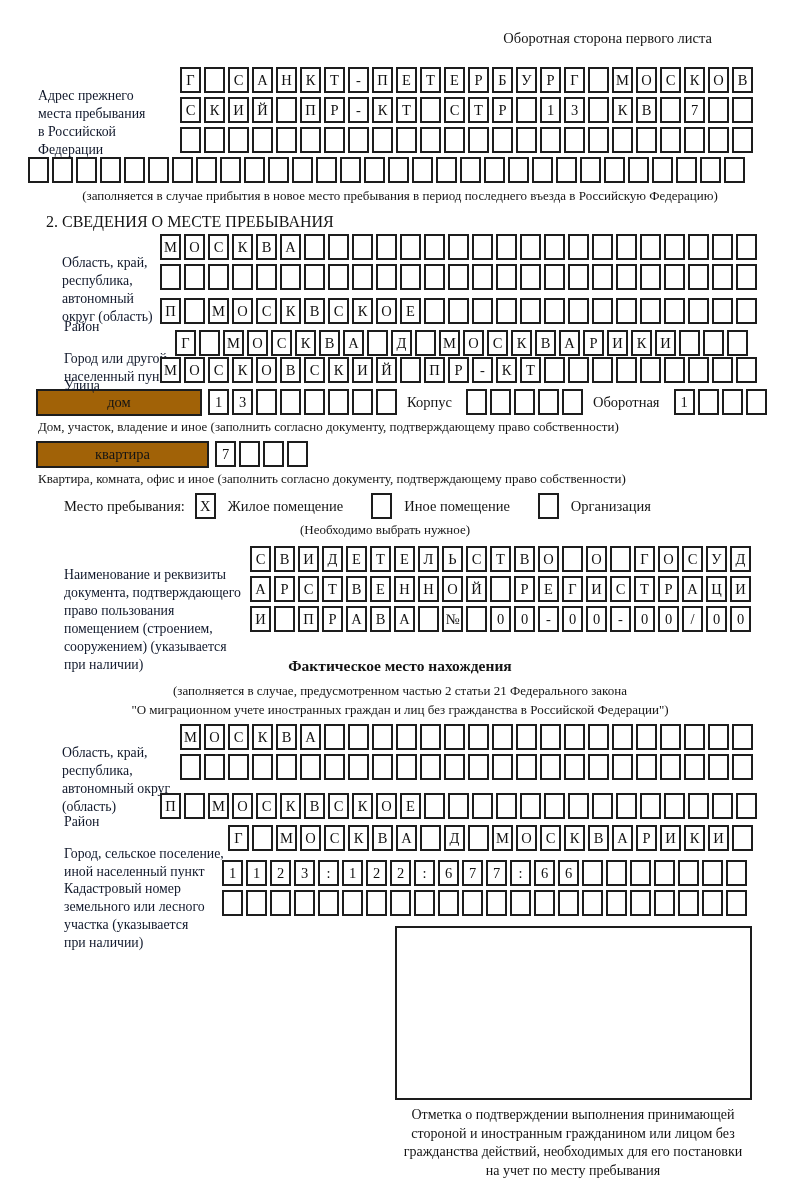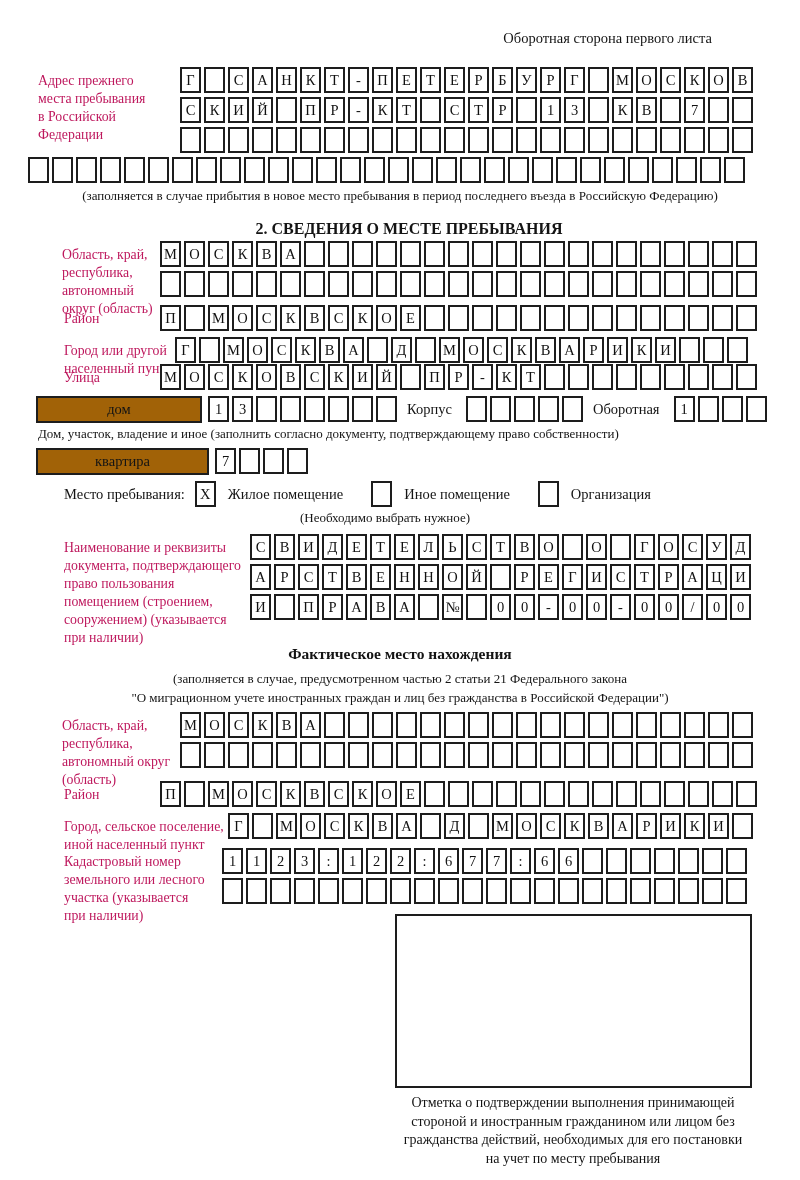--- a/index.html
+++ b/index.html
@@ -21,33 +21,33 @@
     display:inline-flex; align-items:center; justify-content:center;
     flex:0 0 21px; width:21px; height:26px;
     border:2px solid #1d1d1d; margin-right:3px;
     font-size:14.5px; line-height:1; color:#111; background:#fff;
   }
   .boxrow .cbox:last-child { margin-right:0; }
   .stack { display:flex; flex-direction:column; gap:4px; }
 
   
   .field { position:relative; }
-  .flabel { position:absolute; top:5px; font-size:13.8px; line-height:18px; white-space:pre-line; color:#be185d; }
+  .flabel { position:absolute; top:20px; font-size:13.8px; line-height:18px; white-space:pre-line; color:#0f172a; }
 
   .f-prev   { margin-top:20px; }
   .f-prev   .flabel { left:10px;  width:142px; }
   .f-prev   .stack  { margin-left:152px; }
 
   .full { margin-top:4px; }
 
   .note { font-size:13px; line-height:16px; color:#141414; }
   .center { text-align:center; }
   .n-prev { margin-top:5px; }
 
-  .sec-title { margin-top:15px; text-align:center; font-weight:bold; font-size:16px; line-height:20px; padding-left:18px; }
+  .sec-title { margin-top:8px; text-align:left; font-weight:normal; font-size:16px; line-height:20px; padding-left:18px; }
 
   .f-region   { margin-top:2px; }
   .f-region   .flabel { left:34px; width:98px; }
   .f-region   .stack  { margin-left:132px; }
 
   .f-district { margin-top:8px; }
   .f-district .flabel { left:36px; width:96px; }
   .f-district .boxrow { margin-left:132px; }
 
   .f-city     { margin-top:6px; }
@@ -431,20 +431,21 @@
     <div class="typebox w-kv">
       <span>квартира</span>
     </div>
     <div class="boxrow">
         <span class="cbox">7</span>
         <span class="cbox"></span>
         <span class="cbox"></span>
         <span class="cbox"></span>
       </div>
   </div>
+  <div class="note n-apart">Квартира, комната, офис и иное (заполнить согласно документу, подтверждающему право собственности)</div>
 
   <div class="ptrow">
     <span>Место пребывания:</span>
     <span class="cbox">X</span>
     <span class="pt-opt">Жилое помещение</span>
     <span class="cbox"></span>
     <span class="pt-opt">Иное помещение</span>
     <span class="cbox"></span>
     <span class="pt-opt">Организация</span>
   </div>

